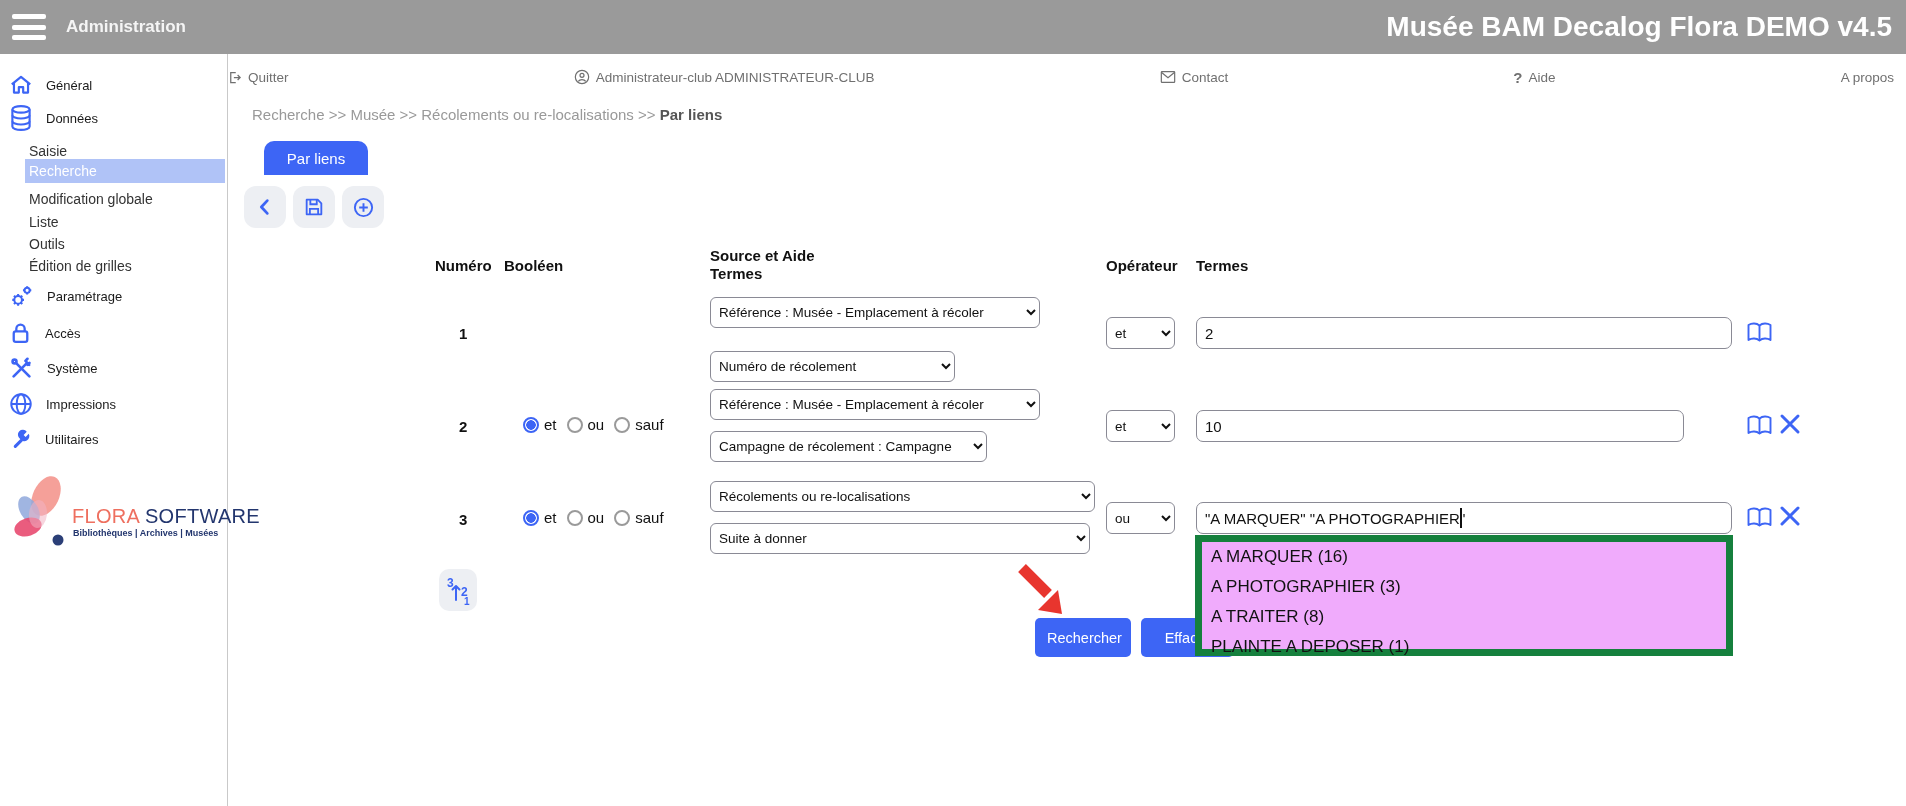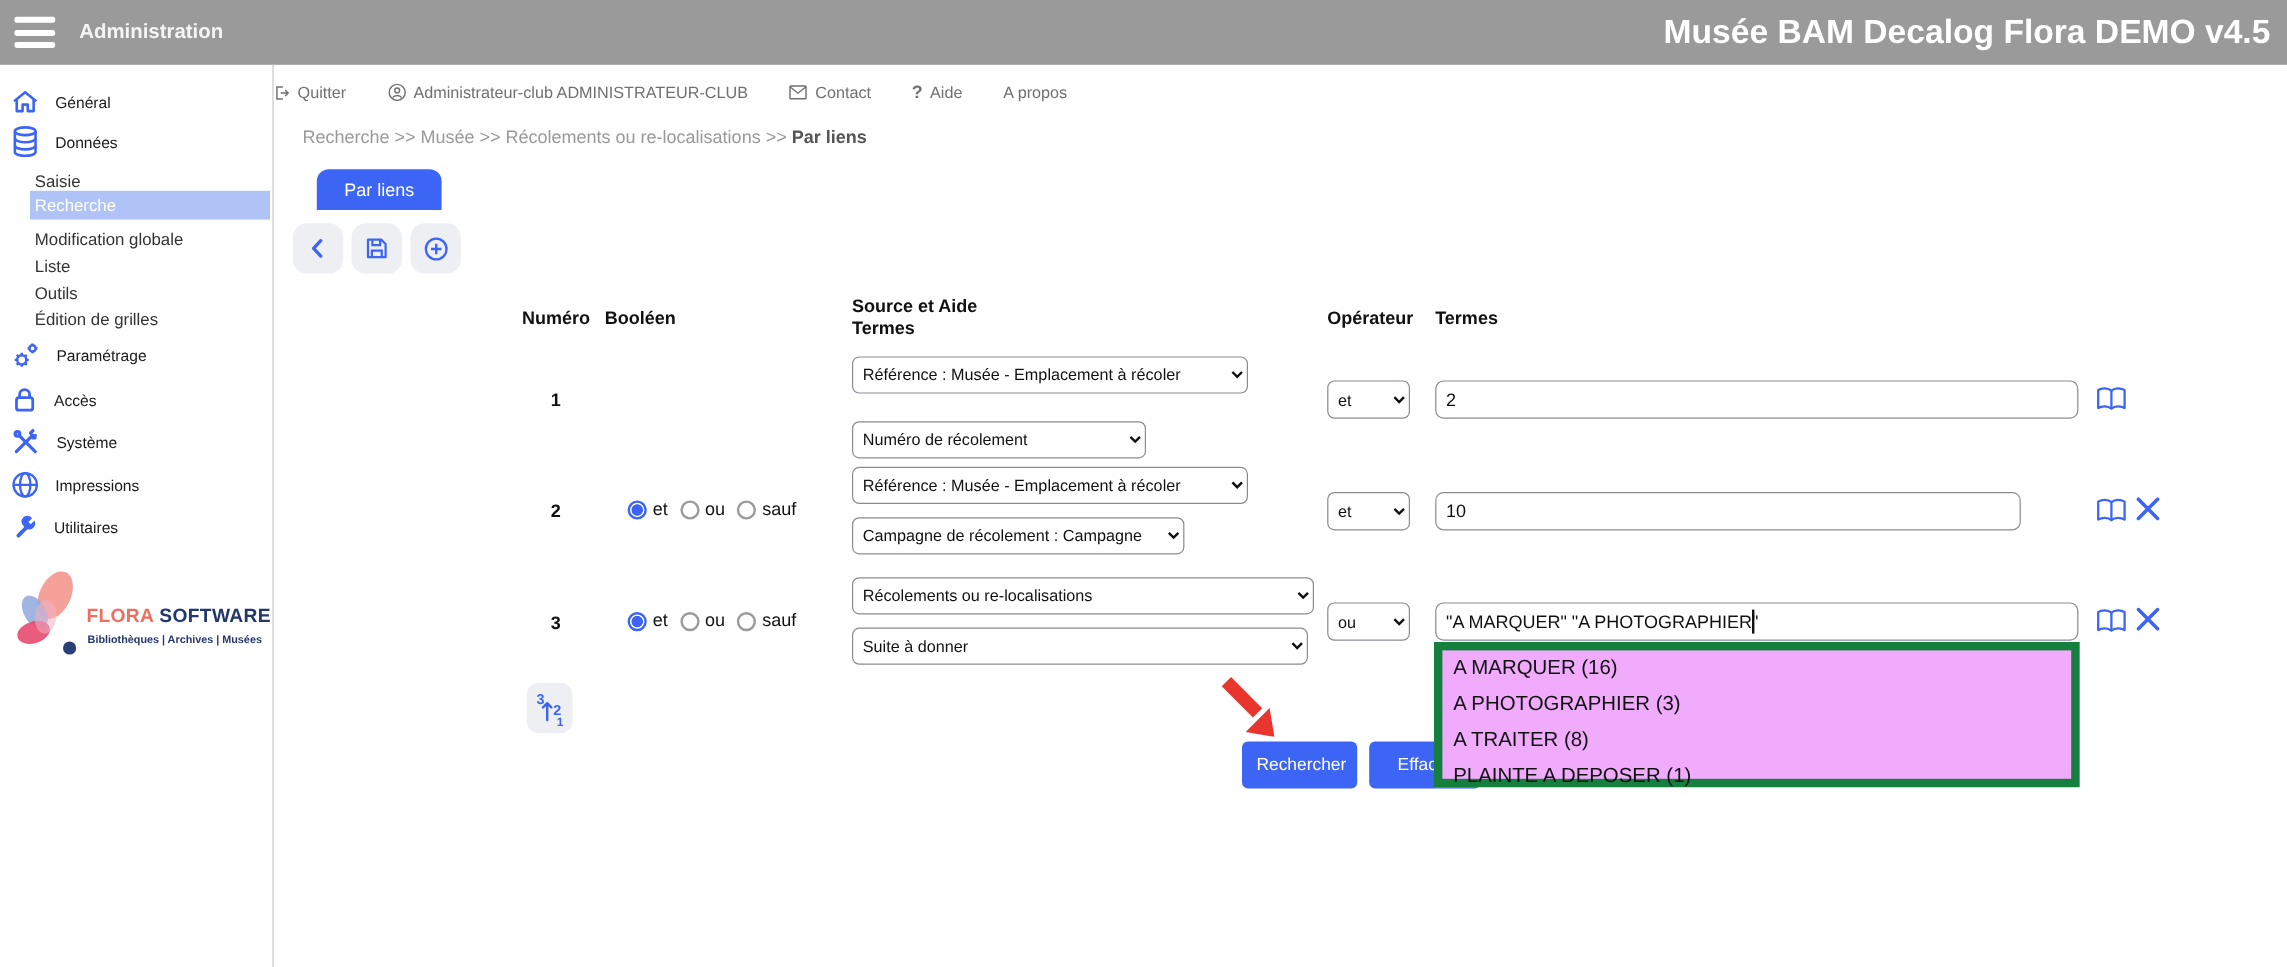--- a/index.html
+++ b/index.html
@@ -13,21 +13,21 @@
   .abs{position:absolute}
 
   
   .topbar{left:0;top:0;width:1906px;height:54px;background:var(--header-bg)}
   .burger{left:12px;top:14px;width:34px;height:26px;display:flex;flex-direction:column;justify-content:space-between;cursor:pointer}
   .burger div{height:5px;background:#fff;border-radius:2px}
   .app-label{left:66px;top:0;height:54px;line-height:54px;color:#f5f5f5;font-size:17px;font-weight:bold}
   .app-title{right:14px;top:0;height:54px;line-height:54px;color:#fff;font-size:28px;font-weight:bold}
 
   
-  .links-row{left:227px;top:64px;right:12px;height:26px;display:flex;justify-content:flex-start;align-items:center;gap:34px;color:#707070;font-size:13.5px}
+  .links-row{left:227px;top:64px;right:12px;height:26px;display:flex;justify-content:space-between;align-items:center;gap:34px;color:#707070;font-size:13.5px}
   .links-row .lnk{display:flex;align-items:center;gap:6px;cursor:pointer;white-space:nowrap}
   .links-row svg{display:block}
 
   
   .side-item{left:8px;display:flex;align-items:center;gap:12px;font-size:13px;color:#1a1a1a;cursor:pointer}
   .side-item svg{display:block;flex:0 0 auto}
   .sub-item{left:25px;width:200px;font-size:14px;color:#333;padding-left:4px;line-height:24px;cursor:pointer}
   .sub-item.active{background:var(--hl);color:#fff}
   .vline{left:227px;top:54px;width:1px;height:752px;background:#c9c9c9}
 
@@ -56,21 +56,21 @@
   .btn{height:39px;background:var(--accent);color:#fff;border:none;border-radius:5px;font-size:14.5px;
        font-family:"Liberation Sans",sans-serif;cursor:pointer;padding:0 12px}
 
   
   .panel{left:1195px;top:535px;width:538px;height:121px;background:#f0abfc;border:7px solid #15803d;z-index:10}
   .panel div{height:30px;line-height:30px;padding-left:9px;font-size:17px;color:#111;cursor:pointer;white-space:nowrap}
 
   .caret{width:1.5px;height:20px;background:#111;top:6px;left:264px}
 
   
-  .logo-brand{font-size:16px;font-weight:bold;letter-spacing:.3px;white-space:nowrap}
+  .logo-brand{font-size:20px;font-weight:normal;letter-spacing:.3px;white-space:nowrap}
   .logo-brand .c1{color:#ee6f5f}
   .logo-brand .c2{color:#23366e}
   .logo-tag{font-size:9px;font-weight:bold;color:#23366e;white-space:nowrap}
 </style>
 </head>
 <body>
 
 <div class="stage">
 
   <div class="abs topbar"></div>

